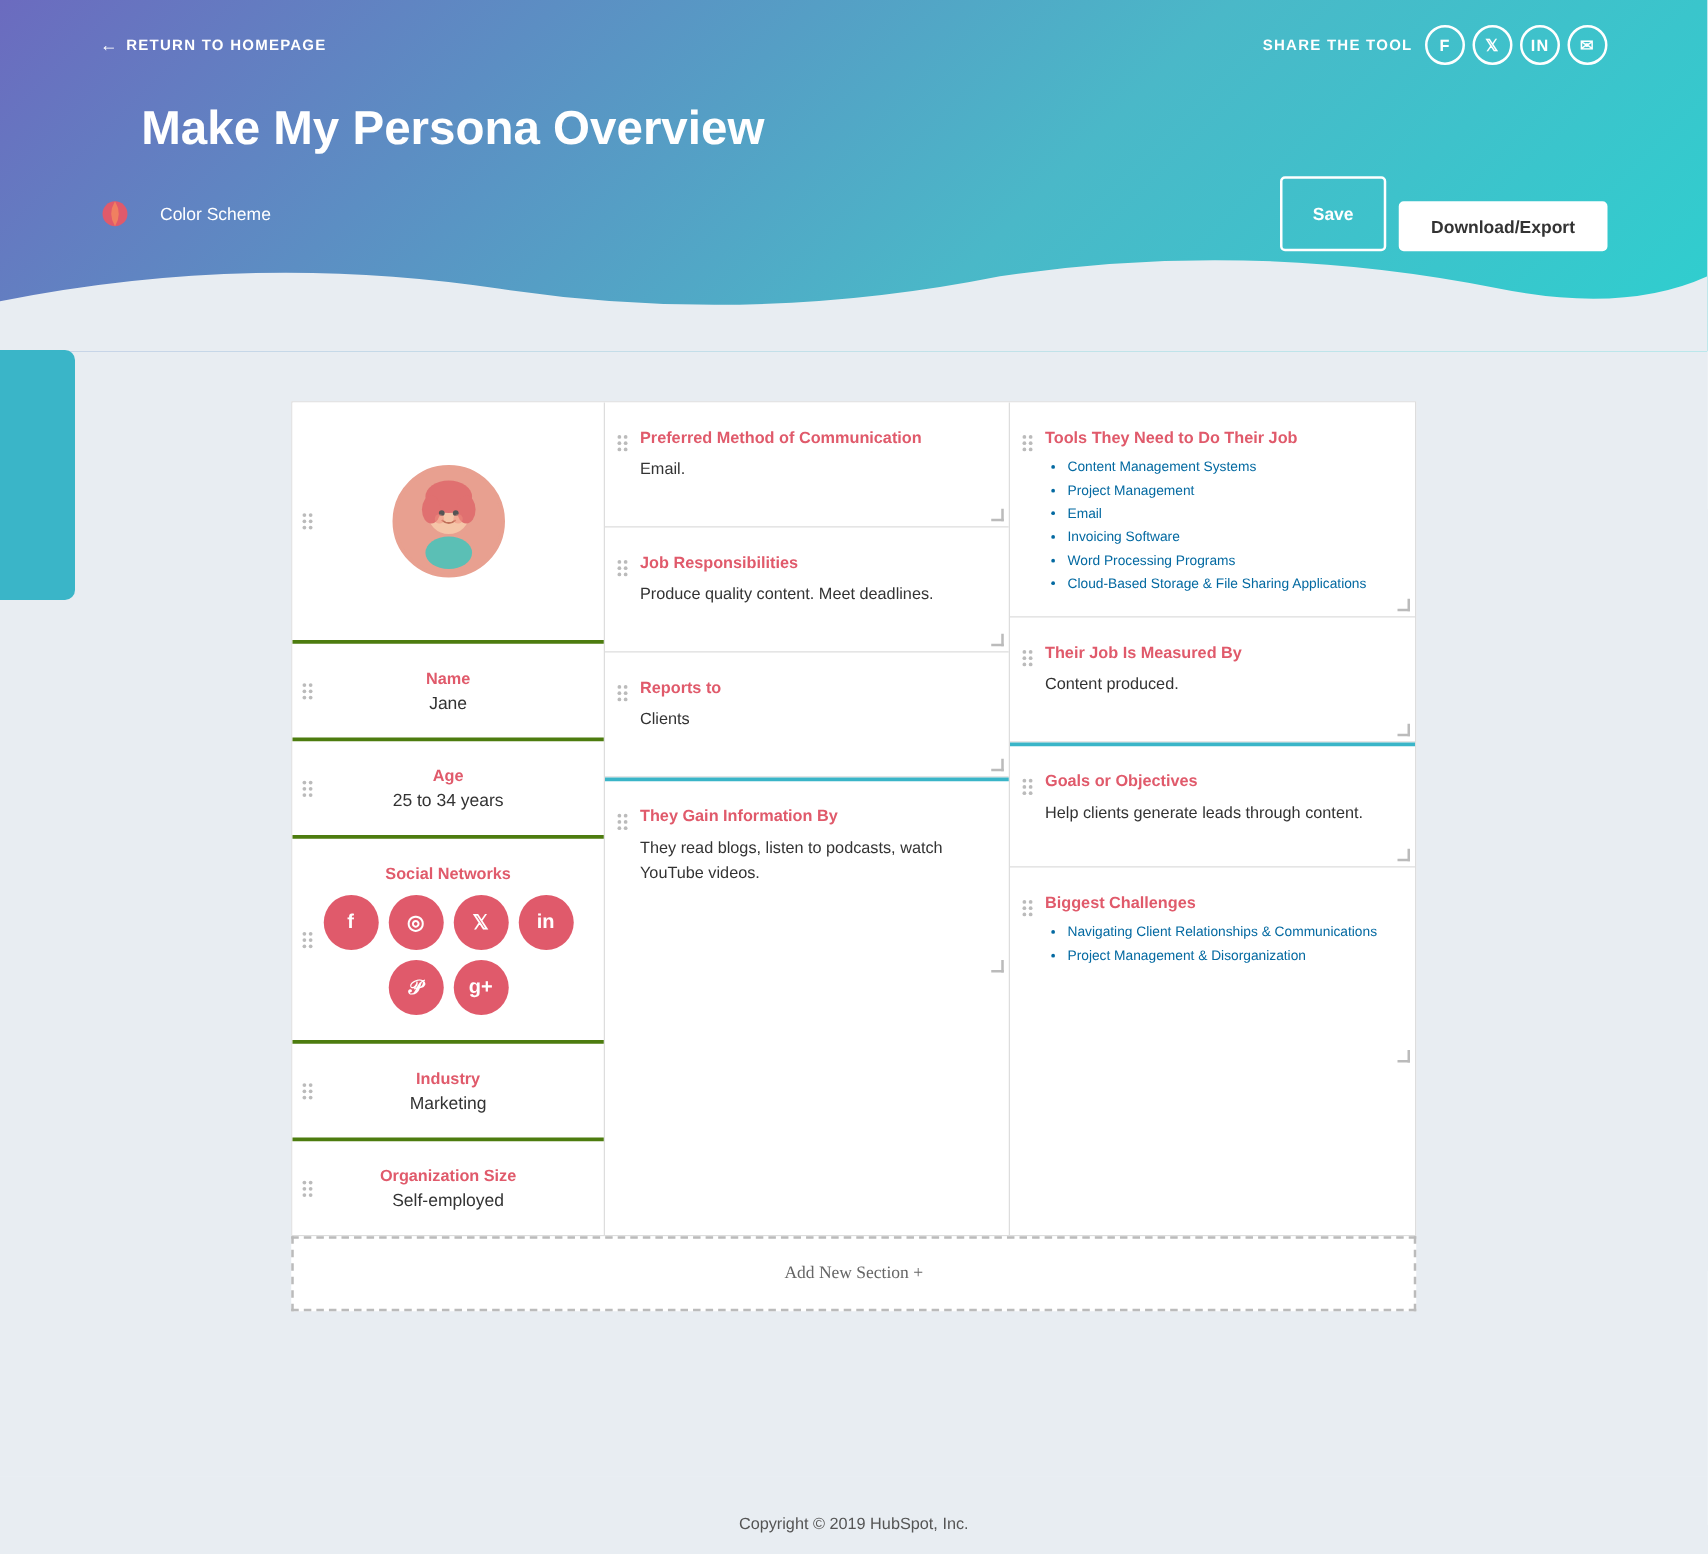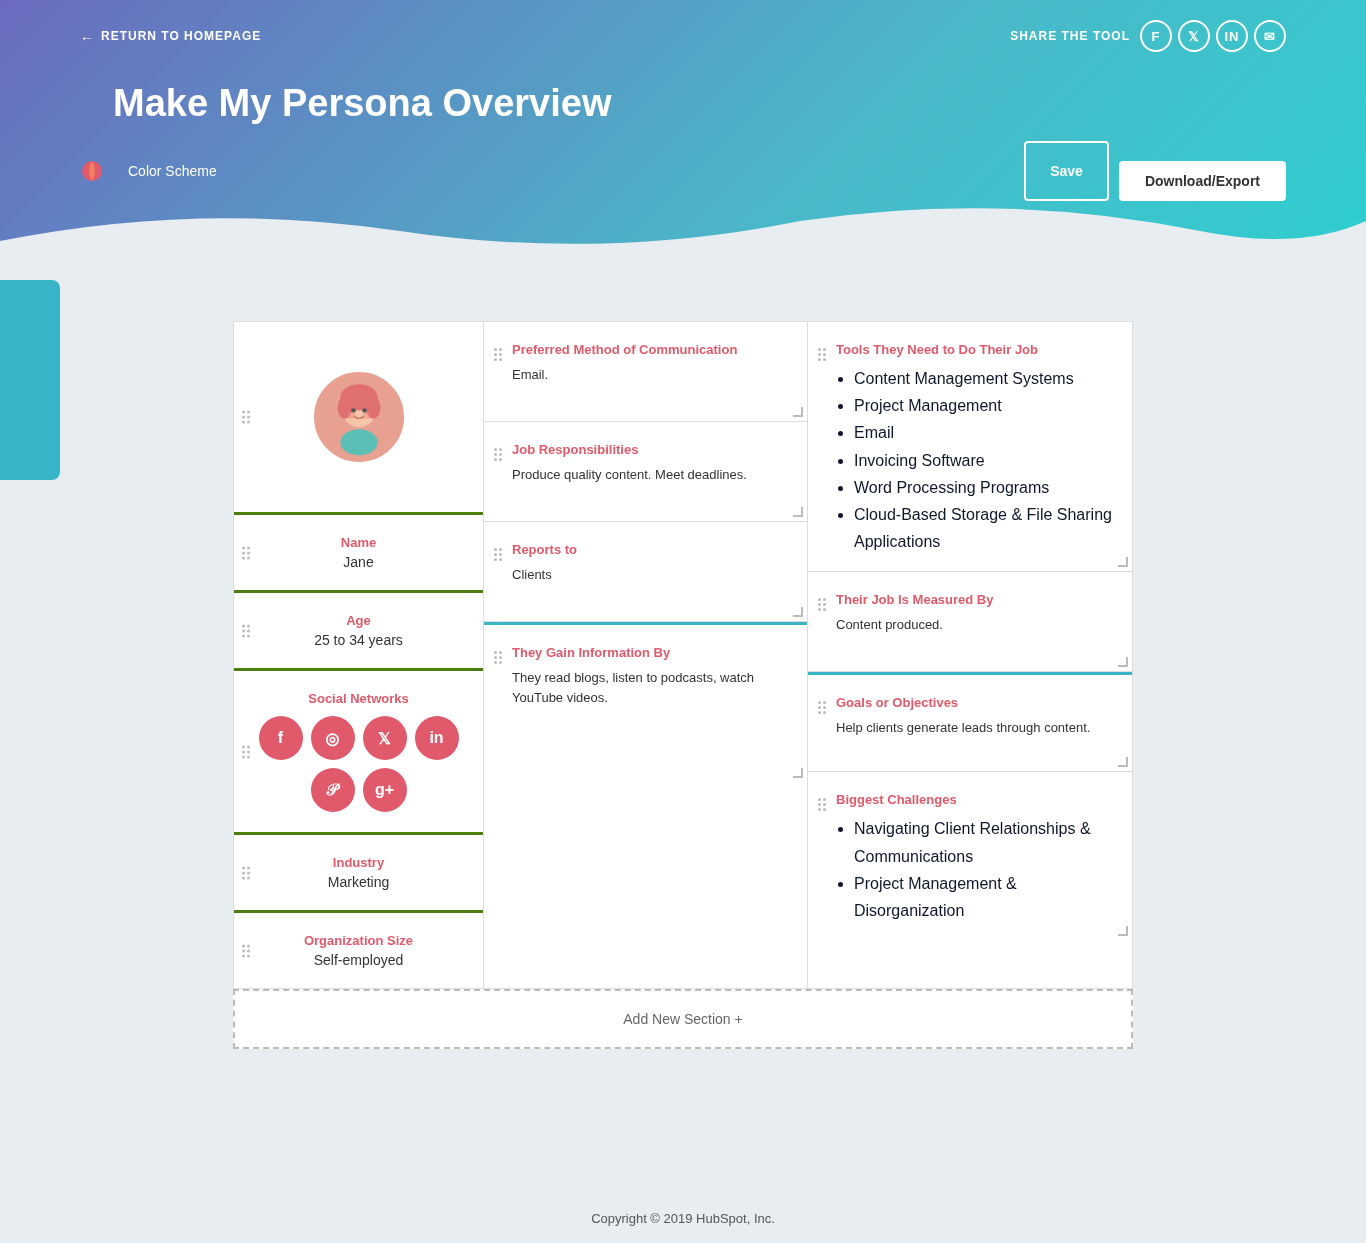--- a/index.html
+++ b/index.html
@@ -276,22 +276,22 @@
       margin-bottom: 8px;
     }
     .card-text {
       font-size: 13px;
       color: #333;
       line-height: 1.5;
     }
     .card-list {
       list-style: disc;
       padding-left: 18px;
-      font-size: 16px;
-      color: #0f172a;
+      font-size: 11px;
+      color: #0369a1;
       line-height: 1.7;
     }
 
     
     .add-section-bar {
       max-width: 900px;
       margin: 0 auto;
       border: 2px dashed #bbb;
       padding: 20px;
       text-align: center;
@@ -693,21 +693,21 @@
           <li>Navigating Client Relationships &amp; Communications</li>
           <li>Project Management &amp; Disorganization</li>
         </ul>
         <div class="resize-handle"></div>
       </div>
 
     </div>
 
   </div>
 
-  <div style="max-width: 900px; margin: 0 auto;">
+  <div style="max-width: 900px; margin: 0 auto; font-family: Liberation Serif, serif;">
     <div class="add-section-bar">
       <span>Add New Section +</span>
     </div>
   </div>
 
 </div>
 
 <div class="footer">
   <span>Copyright © 2019 HubSpot, Inc.</span>
 </div>

